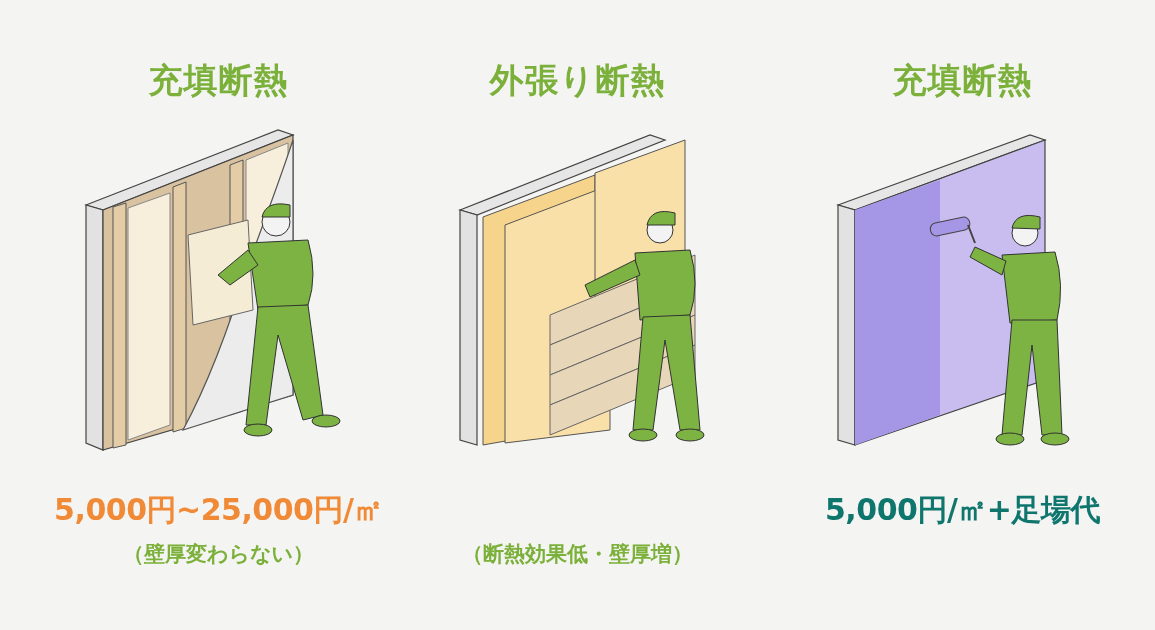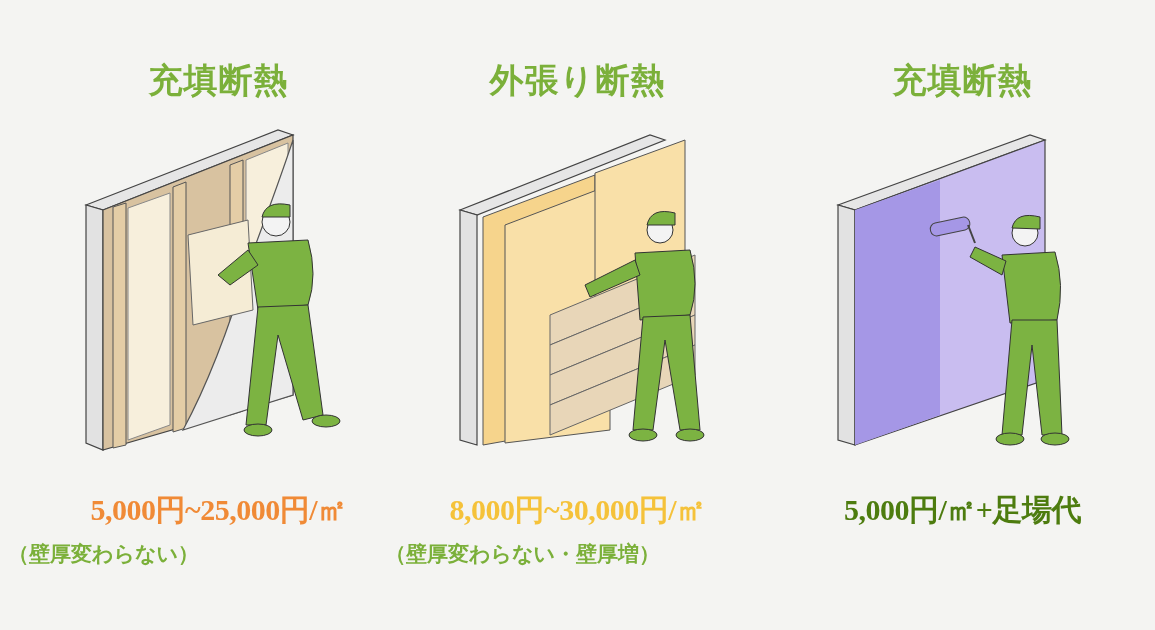--- a/index.html
+++ b/index.html
@@ -1,25 +1,25 @@
 <!DOCTYPE html>
 <html><head>
 <meta charset="utf-8">
 <style>
   html,body{margin:0;padding:0;}
   body{width:1155px;height:630px;background:#f4f4f2;overflow:hidden;font-family:"DejaVu Sans","Liberation Sans",sans-serif;position:relative;}
   .col{position:absolute;top:0;width:385px;height:630px;}
   .col1{left:8px;padding-left:36px;} .col2{left:385px;} .col3{left:770px;}
   .title{position:absolute;top:58px;left:0;width:100%;text-align:center;font-size:34px;font-weight:bold;color:#7bb03a;letter-spacing:1px;}
   .illus{position:absolute;top:125px;left:0;width:385px;height:340px;}
-  .price{position:absolute;top:490px;left:0;width:100%;text-align:center;font-size:30px;font-weight:bold;letter-spacing:-0.5px;font-family:Liberation Serif, serif;}
-  .note{position:absolute;top:540px;left:0;width:100%;font-size:21px;font-weight:bold;color:#7bb03a;}
+  .price{position:absolute;top:490px;left:0;width:100%;text-align:center;font-size:30px;font-weight:bold;letter-spacing:-0.5px;}
+  .note{position:absolute;top:540px;left:0;width:100%;text-align:center;font-size:21px;font-weight:bold;color:#7bb03a;}
   .c1 .price{color:#f08a36;}
   .c2 .price{color:#f5c23a;}
-  .c3 .price{color:#4d7c0f;}
+  .c3 .price{color:#0f766e;}
 </style>
 </head>
 <body>
 
 <div class="col col1 c1">
   <div class="title">充填断熱</div>
   <svg class="illus" viewBox="0 0 385 340">
 
     <polygon points="78,80 270,5 285,10 95,85" fill="#e6e6e6" stroke="#444" stroke-width="1.2"></polygon>
     <polygon points="78,80 95,85 95,325 78,318" fill="#e2e2e2" stroke="#444" stroke-width="1.2"></polygon>
@@ -66,22 +66,21 @@
     </g>
 
     <circle cx="275" cy="105" r="13" fill="#f3f3f3" stroke="#333"></circle>
     <path d="M262,100 Q266,82 290,88 L290,100 Z" fill="#7cb342" stroke="#333"></path>
     <path d="M250,128 L305,125 Q315,160 305,190 L255,195 Z" fill="#7cb342" stroke="#333"></path>
     <path d="M250,135 L200,160 L205,172 L255,150 Z" fill="#7cb342" stroke="#333"></path>
     <path d="M258,192 L248,305 L268,305 L280,215 L295,305 L315,305 L305,190 Z" fill="#7cb342" stroke="#333"></path>
     <ellipse cx="258" cy="310" rx="14" ry="6" fill="#7cb342" stroke="#333"></ellipse>
     <ellipse cx="305" cy="310" rx="14" ry="6" fill="#7cb342" stroke="#333"></ellipse>
   </svg>
-  <div class="price">8,000円~30,000円/㎡</div>
-  <div class="note">（壁厚変わらない・壁厚増）</div>
+  <div class="note">（断熱効果低・壁厚増）</div>
 </div>
 
 <div class="col col3 c3">
   <div class="title">充填断熱</div>
   <svg class="illus" viewBox="0 0 385 340">
     <polygon points="68,80 260,10 275,15 85,85" fill="#e6e6e6" stroke="#444" stroke-width="1.2"></polygon>
     <polygon points="68,80 85,85 85,320 68,315" fill="#e2e2e2" stroke="#444" stroke-width="1.2"></polygon>
     <polygon points="85,85 275,15 275,255 85,320" fill="#c9bdf0" stroke="#444" stroke-width="1.2"></polygon>
     <polygon points="85,85 170,55 170,290 85,320" fill="#a597e6"></polygon>
 

